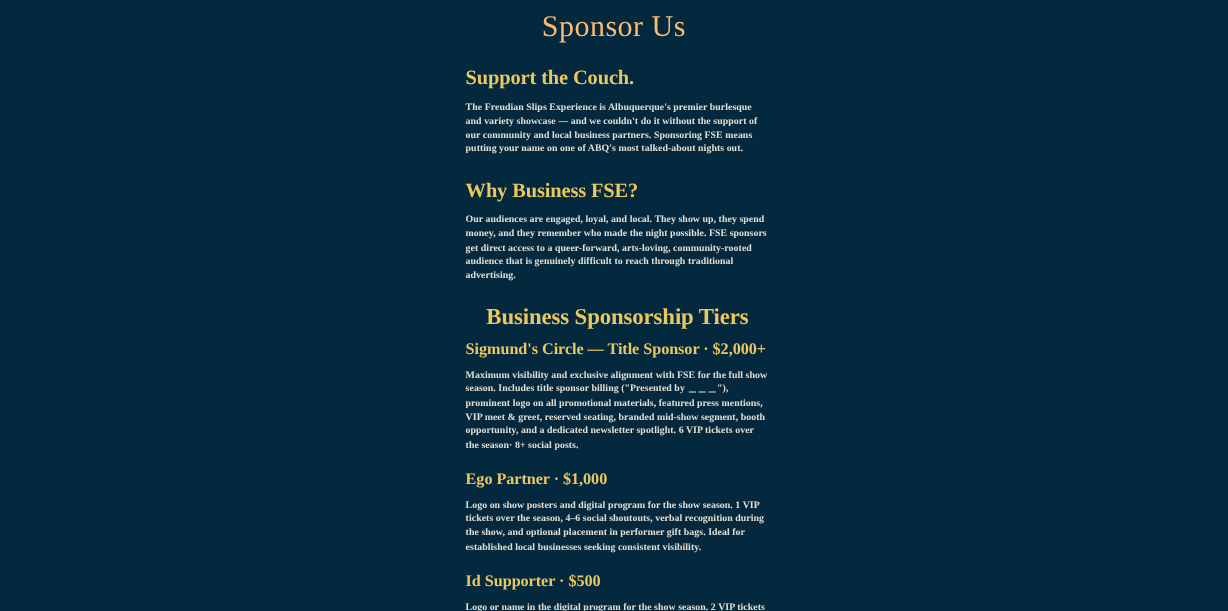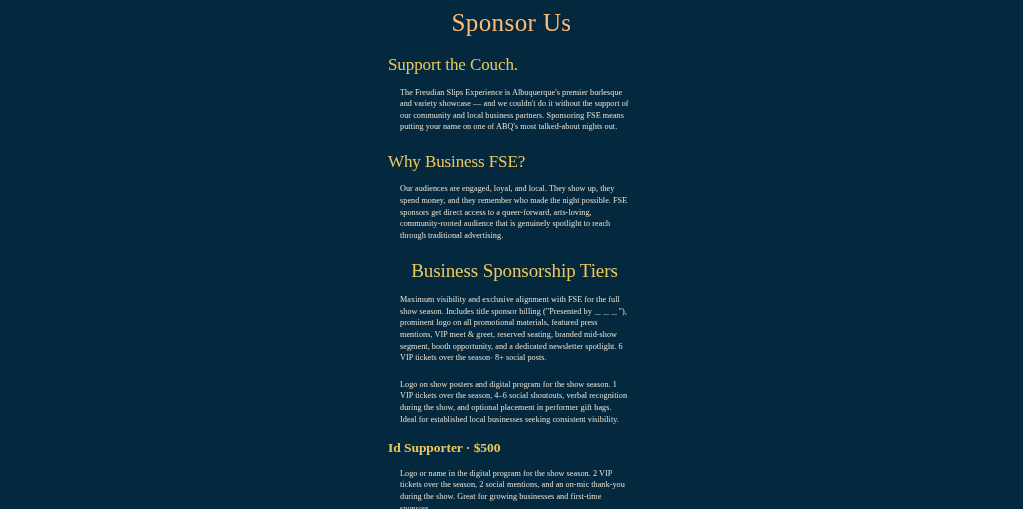--- a/index.html
+++ b/index.html
@@ -31,36 +31,36 @@
   }
   .content-column {
     position: absolute;
     left: 388px;
     top: 55px;
     width: 253px;
   }
   .section-heading {
     color: #ebc75f;
     font-size: 17px;
-    font-weight: normal;
+    font-weight: bold;
     margin: 0 0 9px 0;
     line-height: 1.15;
     letter-spacing: -0.1px;
   }
   .section-heading.tiers-heading {
     font-size: 19px;
     margin-bottom: 7px;
     text-align: center;
   }
   .body-text {
     color: #e4dfd1;
     font-size: 8.2px;
-    font-weight: normal;
+    font-weight: bold;
     line-height: 11.6px;
-    margin: 12px;
+    margin: 0;
     letter-spacing: 0.05px;
   }
   .section-block {
     margin-bottom: 19px;
   }
   .section-block.tiers-block {
     margin-bottom: 0;
   }
   .tier {
     margin-bottom: 15px;
@@ -86,31 +86,33 @@
 
   <div class="content-column">
 
     <div class="section-block">
       <h2 class="section-heading">Support the Couch.</h2>
       <p class="body-text">The Freudian Slips Experience is Albuquerque's premier burlesque and variety showcase — and we couldn't do it without the support of our community and local business partners. Sponsoring FSE means putting your name on one of ABQ's most talked-about nights out.</p>
     </div>
 
     <div class="section-block">
       <h2 class="section-heading">Why Business FSE?</h2>
-      <p class="body-text">Our audiences are engaged, loyal, and local. They show up, they spend money, and they remember who made the night possible. FSE sponsors get direct access to a queer-forward, arts-loving, community-rooted audience that is genuinely spotlight to reach through traditional advertising.</p>
+      <p class="body-text">Our audiences are engaged, loyal, and local. They show up, they spend money, and they remember who made the night possible. FSE sponsors get direct access to a queer-forward, arts-loving, community-rooted audience that is genuinely difficult to reach through traditional advertising.</p>
     </div>
 
     <div class="section-block tiers-block">
       <h2 class="section-heading tiers-heading">Business Sponsorship Tiers</h2>
 
       <div class="tier">
+        <h3 class="tier-heading">Sigmund's Circle — Title Sponsor · $2,000+</h3>
         <p class="body-text">Maximum visibility and exclusive alignment with FSE for the full show season. Includes title sponsor billing ("Presented by ＿＿＿"), prominent logo on all promotional materials, featured press mentions, VIP meet &amp; greet, reserved seating, branded mid-show segment, booth opportunity, and a dedicated newsletter spotlight. 6 VIP tickets over the season· 8+ social posts.</p>
       </div>
 
       <div class="tier">
+        <h3 class="tier-heading">Ego Partner · $1,000</h3>
         <p class="body-text">Logo on show posters and digital program for the show season. 1 VIP tickets over the season, 4–6 social shoutouts, verbal recognition during the show, and optional placement in performer gift bags. Ideal for established local businesses seeking consistent visibility.</p>
       </div>
 
       <div class="tier">
         <h3 class="tier-heading">Id Supporter · $500</h3>
         <p class="body-text">Logo or name in the digital program for the show season. 2 VIP tickets over the season, 2 social mentions, and an on-mic thank-you during the show. Great for growing businesses and first-time sponsors.</p>
       </div>
 
     </div>
 

